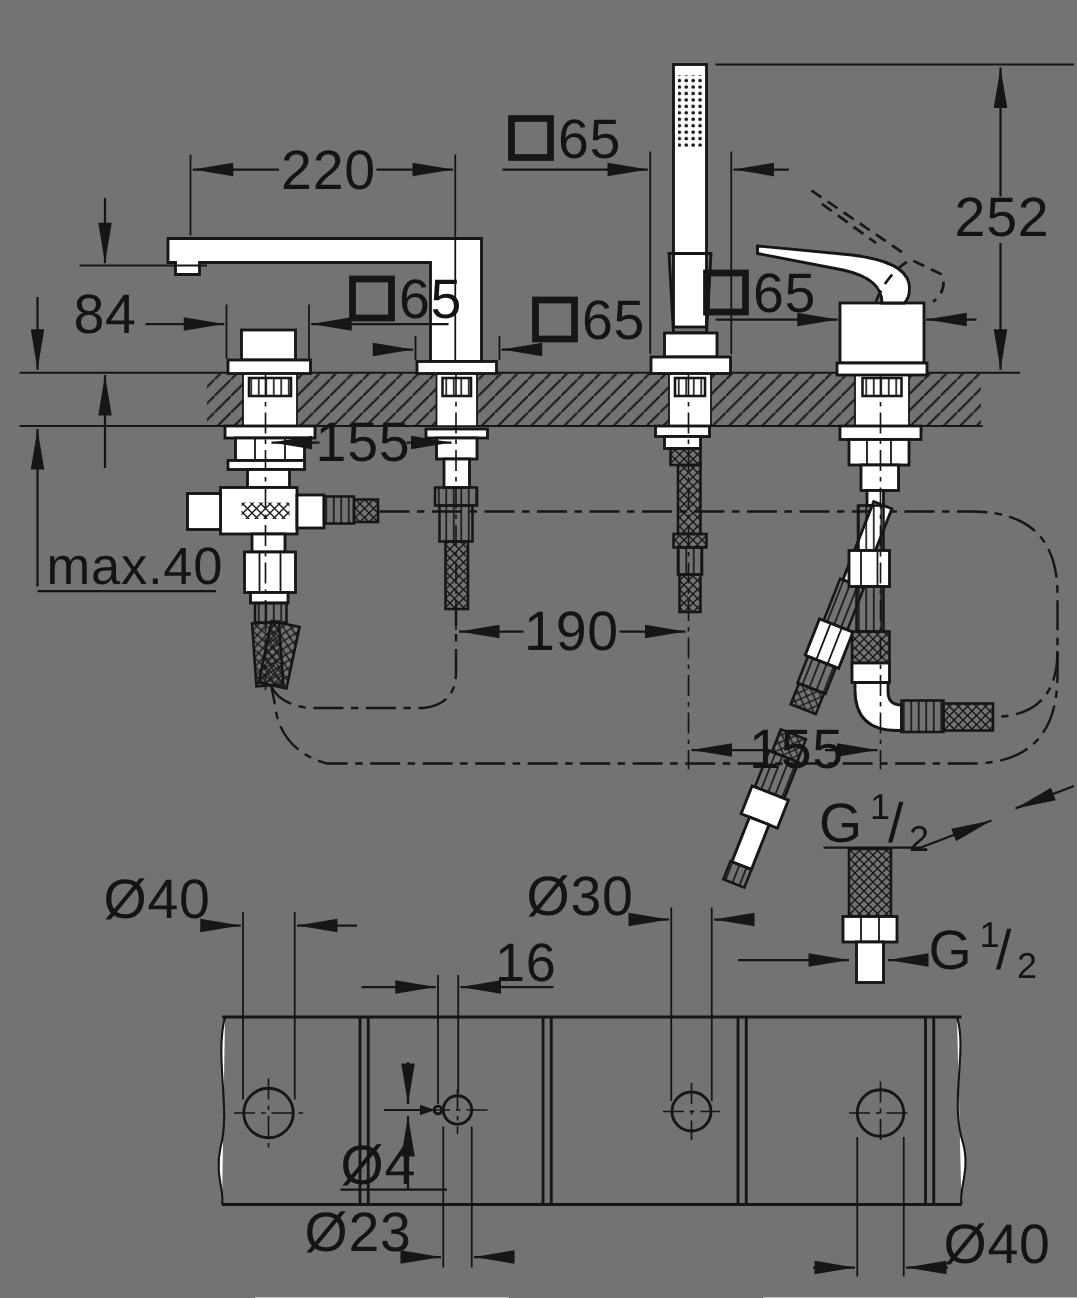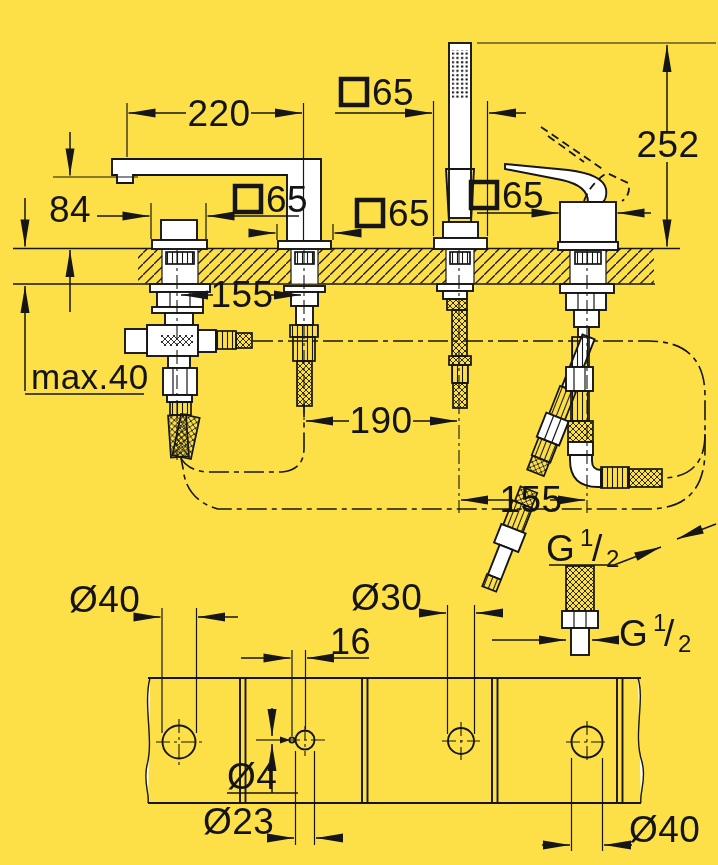--- a/index.html
+++ b/index.html
@@ -1,16 +1,16 @@
 <!DOCTYPE html>
 <html><head>
 <meta charset="utf-8">
 <style>
   html,body{margin:0;padding:0;background:#ffffff;}
-  .stage{width:718px;height:865px;background:#fde047;position:relative;overflow:hidden;}
+  .stage{width:718px;height:865px;background:#737373;position:relative;overflow:hidden;}
   svg{display:block;}
   .ol{fill:#ffffff;stroke:#161616;stroke-width:1.9;stroke-linejoin:miter;}
   .olthin{fill:#ffffff;stroke:#161616;stroke-width:1.4;}
   .nofill{fill:none;stroke:#161616;stroke-width:1.9;}
   .dim{stroke:#161616;stroke-width:1.5;fill:none;}
   .ext{stroke:#161616;stroke-width:1.2;fill:none;}
   .cl{stroke:#161616;stroke-width:1.1;fill:none;stroke-dasharray:14 4 3 4;}
   .route{stroke:#161616;stroke-width:1.6;fill:none;stroke-dasharray:20 5 5 5;}
   .dash{stroke:#161616;stroke-width:1.8;fill:none;stroke-dasharray:8 5;}
   .fillribs{fill:url(#ribs);stroke:#161616;stroke-width:1.7;}

